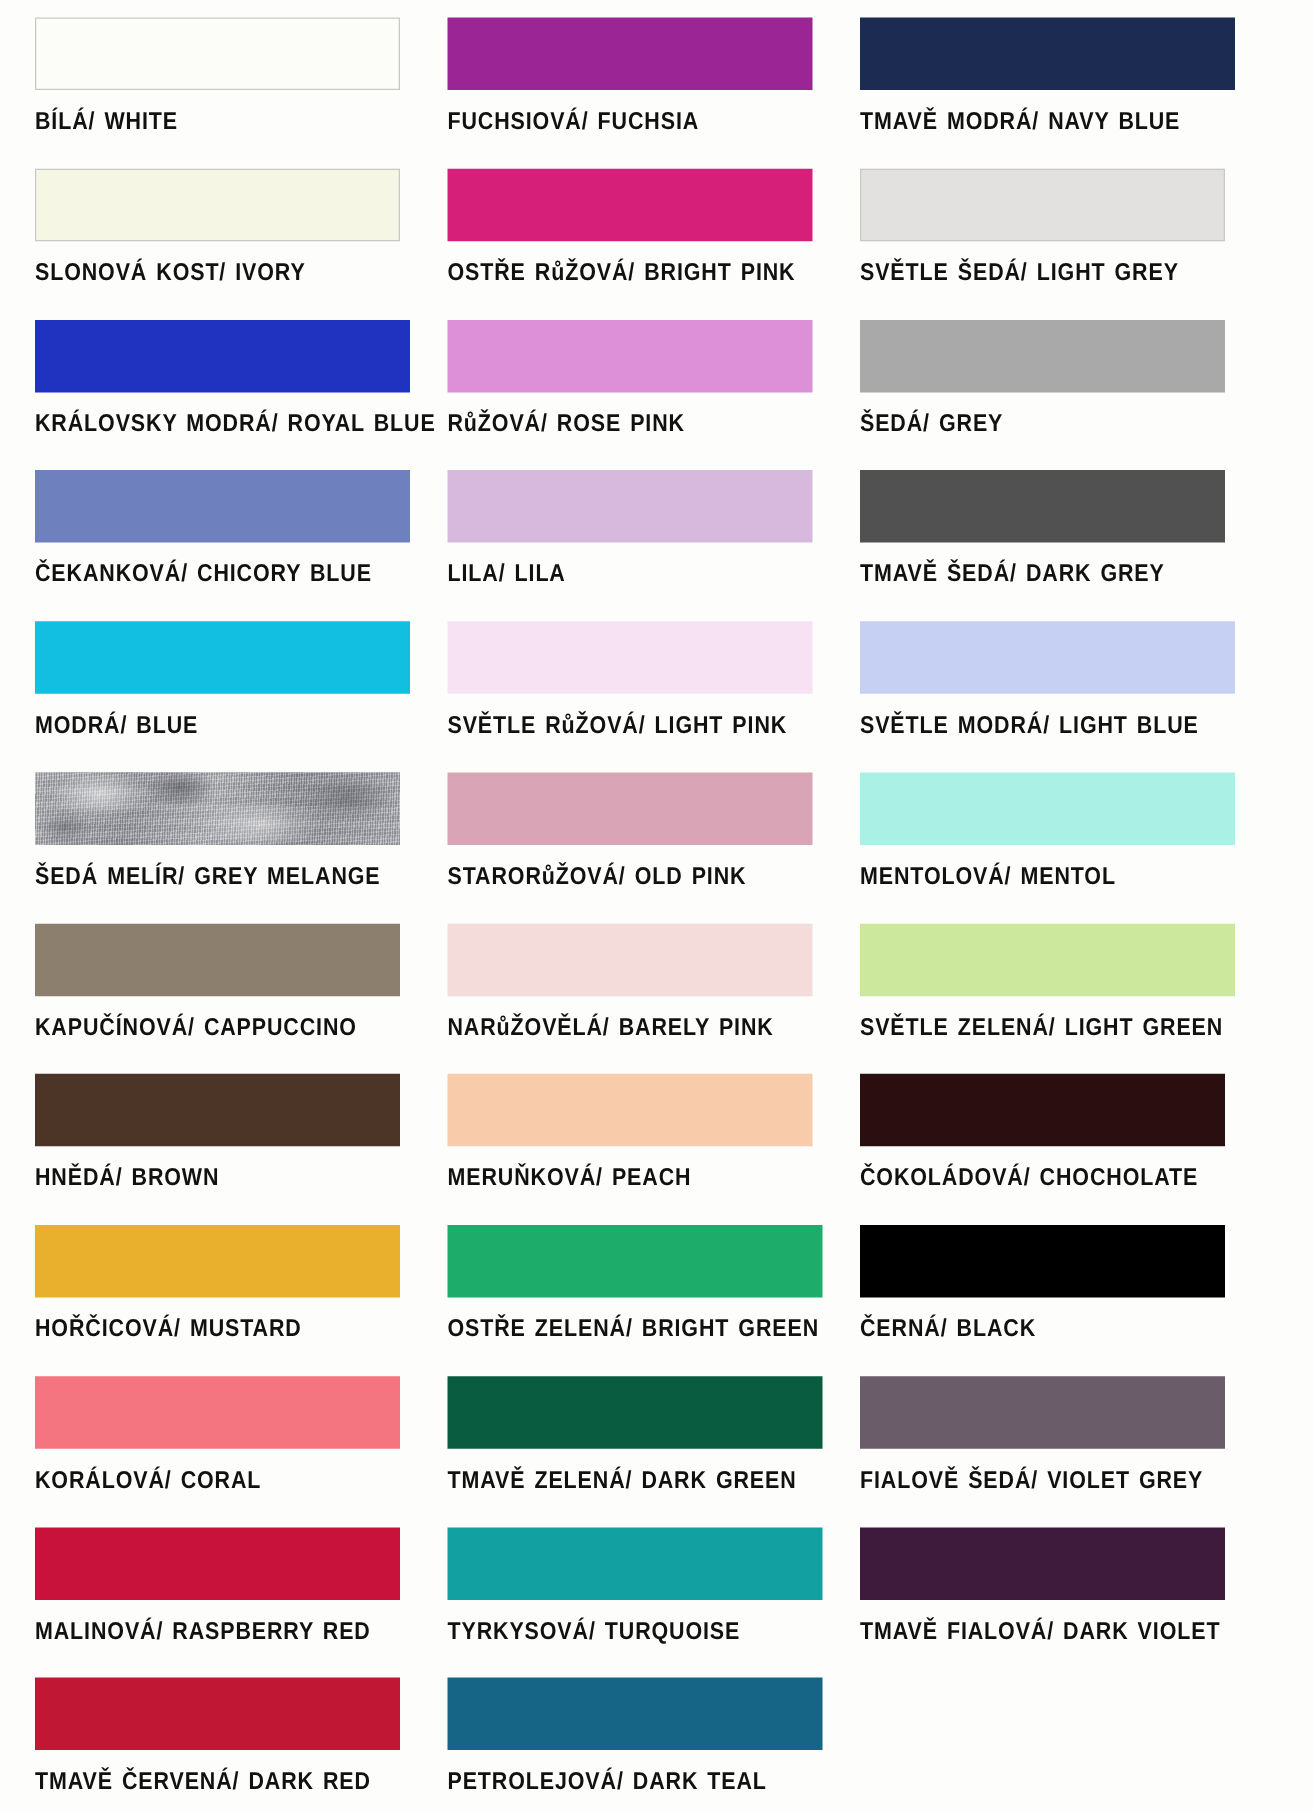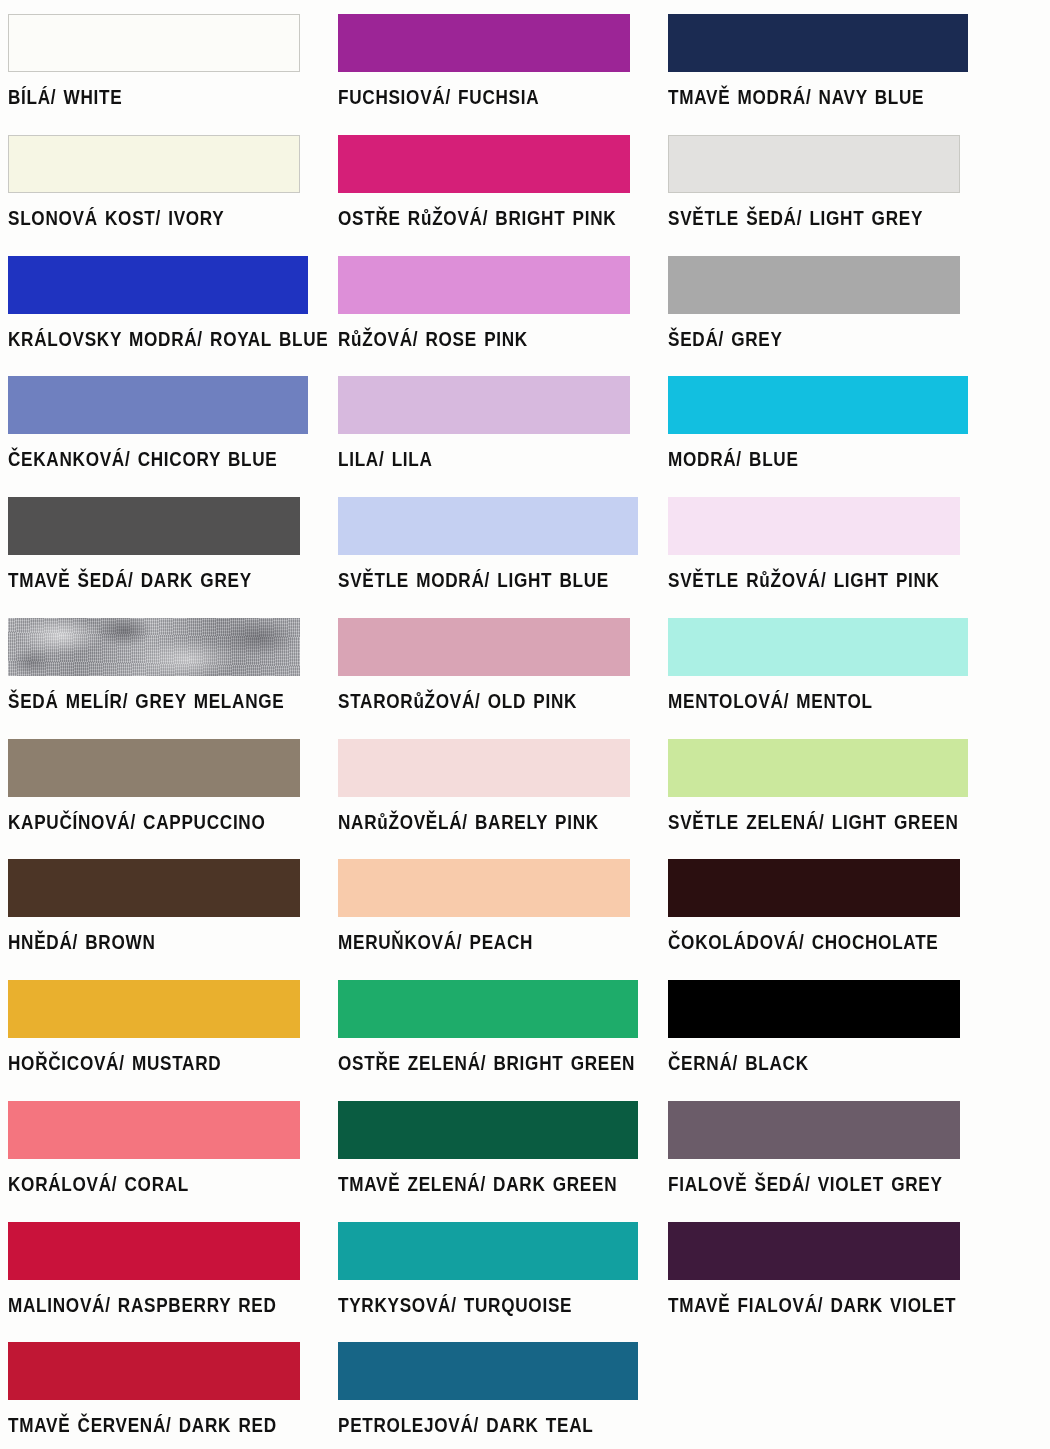--- a/index.html
+++ b/index.html
@@ -30,21 +30,21 @@
     top: 0;
     width: 1050px;
     height: 1449px;
     display: grid;
     grid-template-columns: 330px 330px 390px;
     grid-template-rows: repeat(12, 120.75px);
   }
 
   .swatch-cell {
     position: relative;
-    padding-left: 8px;
+    padding-left: 28px;
     padding-top: 14px;
   }
 
   .swatch-chip {
     width: 292px;
     height: 58px;
     background: #cccccc;
     position: relative;
   }
   
@@ -131,36 +131,36 @@
         <div class="swatch-label">ŠEDÁ/ GREY</div>
       </div>
       <div class="swatch-cell col-3">
         <div class="swatch-chip" style="background-color: rgb(111, 128, 191);"></div>
         <div class="swatch-label">ČEKANKOVÁ/ CHICORY BLUE</div>
       </div>
       <div class="swatch-cell col-2">
         <div class="swatch-chip" style="background-color: rgb(215, 185, 222);"></div>
         <div class="swatch-label">LILA/ LILA</div>
       </div>
+      <div class="swatch-cell col-1">
+        <div class="swatch-chip" style="background-color: rgb(82, 81, 81);"></div>
+        <div class="swatch-label">TMAVĚ ŠEDÁ/ DARK GREY</div>
+      </div>
       <div class="swatch-cell col-3">
         <div class="swatch-chip" style="background-color: rgb(18, 191, 224);"></div>
         <div class="swatch-label">MODRÁ/ BLUE</div>
       </div>
-      <div class="swatch-cell col-1">
-        <div class="swatch-chip" style="background-color: rgb(82, 81, 81);"></div>
-        <div class="swatch-label">TMAVĚ ŠEDÁ/ DARK GREY</div>
+      <div class="swatch-cell col-2">
+        <div class="swatch-chip" style="background-color: rgb(246, 226, 243);"></div>
+        <div class="swatch-label">SVĚTLE RůŽOVÁ/ LIGHT PINK</div>
       </div>
       <div class="swatch-cell col-3">
         <div class="swatch-chip" style="background-color: rgb(197, 208, 242);"></div>
         <div class="swatch-label">SVĚTLE MODRÁ/ LIGHT BLUE</div>
       </div>
-      <div class="swatch-cell col-2">
-        <div class="swatch-chip" style="background-color: rgb(246, 226, 243);"></div>
-        <div class="swatch-label">SVĚTLE RůŽOVÁ/ LIGHT PINK</div>
-      </div>
       <div class="swatch-cell col-1">
         <div class="swatch-chip melange"></div>
         <div class="swatch-label">ŠEDÁ MELÍR/ GREY MELANGE</div>
       </div>
       <div class="swatch-cell col-2">
         <div class="swatch-chip" style="background-color: rgb(217, 164, 181);"></div>
         <div class="swatch-label">STARORůŽOVÁ/ OLD PINK</div>
       </div>
       <div class="swatch-cell col-3">
         <div class="swatch-chip" style="background-color: rgb(171, 240, 228);"></div>

